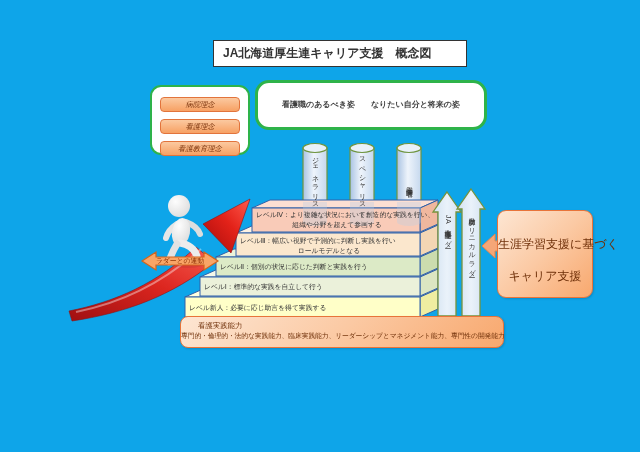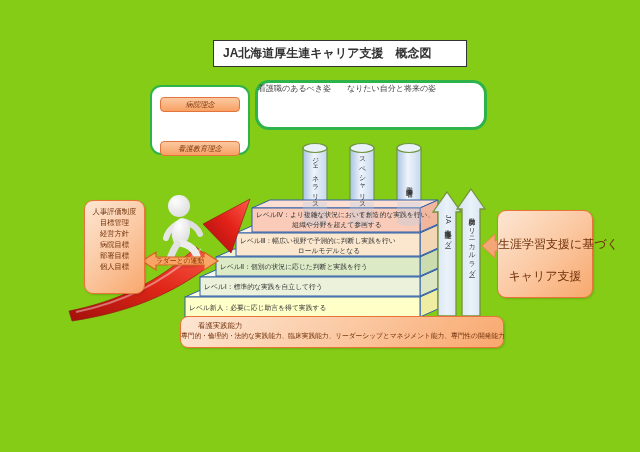--- a/index.html
+++ b/index.html
@@ -1,24 +1,24 @@
 <!DOCTYPE html>
 <html><head>
 <meta charset="utf-8">
 <style>
   html,body{margin:0;padding:0;background:#fff;}
-  .canvas{position:relative;width:640px;height:452px;background:#84cc16;overflow:hidden;
+  .canvas{position:relative;width:640px;height:452px;background:#0ea5e9;overflow:hidden;
     font-family:"Liberation Sans","DejaVu Sans",sans-serif;color:#333;}
   .art{position:absolute;left:0;top:0;z-index:1;}
   .ovl{position:absolute;z-index:2;}
   .title-box{border:1px solid #333;background:#fff;font-weight:bold;font-size:12px;
     line-height:25px;padding-left:9px;white-space:nowrap;}
   .green-box{border:3px solid #2eb34a;border-radius:14px;background:#fff;}
-  .vision{display:flex;justify-content:flex-start;text-align:center;
-    font-size:8px;line-height:12.5px;color:#3f3f3f;white-space:pre;}
+  .vision{display:flex;flex-direction:column;justify-content:center;text-align:center;
+    font-size:8px;line-height:12.5px;color:#3f3f3f;white-space:pre;font-weight:bold;}
   .pill{position:absolute;left:8px;width:78px;height:13px;border:1px solid #e2743c;border-radius:4px;
     background:linear-gradient(180deg,#fbc9a0,#f7a164);font-size:7.3px;line-height:13px;
     text-align:center;color:#7a340e;white-space:nowrap;}
   .orange-box{border:1.3px solid #e8743a;border-radius:9px;
     background:linear-gradient(135deg,#fde6d3 0%,#fbc9a3 50%,#f8a86e 100%);
     box-shadow:1px 1px 2px rgba(0,0,0,0.15);color:#6e2f08;}
   .hr-line{text-align:center;font-size:7.3px;line-height:11px;white-space:nowrap;}
   .lvl{font-size:6.8px;line-height:9.5px;color:#343434;white-space:nowrap;}
   .lvl .c{text-align:center;}
   .vtxt{writing-mode:vertical-rl;text-orientation:mixed;display:flex;align-items:center;
@@ -128,32 +128,24 @@
   </svg>
 
   <div class="ovl title-box" style="left:213px;top:40px;width:243px;height:25px;">JA北海道厚生連キャリア支援　概念図</div>
 
   <div class="ovl green-box vision" style="left:255px;top:80px;width:226px;height:44px;">
     <div>看護職のあるべき姿　　なりたい自分と将来の姿</div>
   </div>
 
   <div class="ovl green-box" style="left:150px;top:85px;width:96px;height:66px;border-width:2.5px;border-radius:11px;font-style:italic;">
     <div class="pill" style="top:10px;">病院理念</div>
+    <div class="pill" style="top:32px;">看護理念</div>
     <div class="pill" style="top:54px;">看護教育理念</div>
   </div>
 
-  <div class="ovl orange-box" style="left:84px;top:200px;width:59px;height:87px;padding-top:5px;">
-    <div class="hr-line">人事評価制度</div>
-    <div class="hr-line">目標管理</div>
-    <div class="hr-line"></div>
-    <div class="hr-line">経営方針</div>
-    <div class="hr-line">病院目標</div>
-    <div class="hr-line">部署目標</div>
-    <div class="hr-line">個人目標</div>
-  </div>
 
   <div class="ovl link-label" style="left:145px;top:253px;width:70px;height:16px;">ラダーとの連動</div>
 
   <div class="ovl ptxt" style="left:303px;top:155px;width:24px;height:56px;">ジェネラリスト</div>
   <div class="ovl ptxt" style="left:350px;top:155px;width:24px;height:56px;">スペシャリスト</div>
   <div class="ovl ptxt" style="left:397px;top:155px;width:24px;height:56px;">看護管理者</div>
 
   <div class="ovl lvl" style="left:256px;top:210px;width:162px;">
     <div>レベルⅣ：より複雑な状況において創造的な実践を行い、</div>
     <div class="c">組織や分野を超えて参画する</div>

